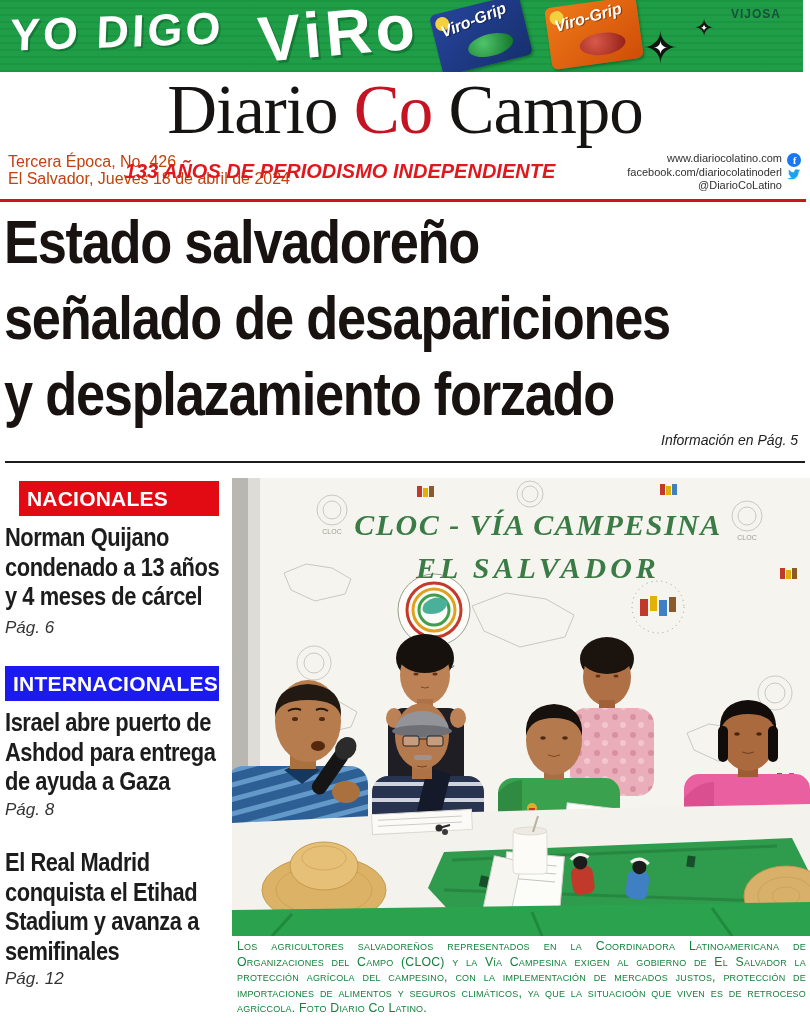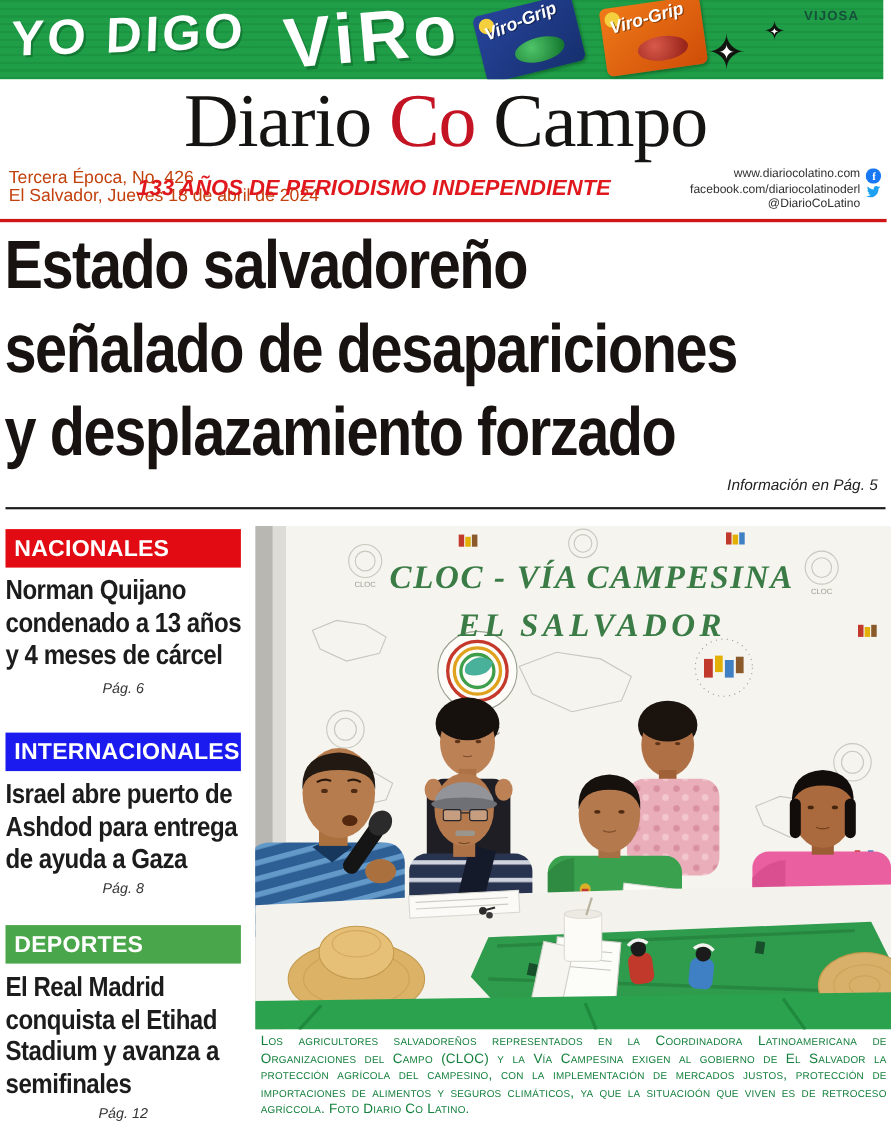--- a/index.html
+++ b/index.html
@@ -69,21 +69,21 @@
   .section{position:absolute;left:5px;width:214px;}
   .sec-0{top:481px;} .sec-1{top:666px;} .sec-2{top:841px;}
   .section-label{
     height:35px;line-height:35px;padding:0 8px;box-sizing:border-box;
     color:#fff;font-size:21px;font-weight:bold;letter-spacing:0.2px;white-space:nowrap;
   }
   .section-headline{
     margin-top:7px;width:245px;transform:scaleX(0.875);transform-origin:0 0;
     font-size:25px;line-height:29.5px;font-weight:bold;letter-spacing:-0.5px;color:#1c1c1c;
   }
-  .section-page{margin-top:3px;text-align:center;font-size:13px;font-style:italic;color:#333;}
+  .section-page{margin-top:3px;text-align:left;font-size:17px;font-style:italic;color:#333;}
   .sec-0 .section-page{margin-top:6px;}
   
   .photo{position:absolute;left:232px;top:478px;width:578px;height:336px;}
   
   .caption{
     position:absolute;left:237px;top:939px;width:569px;
     font-size:12.3px;line-height:15.6px;color:#15803d;
     font-variant:small-caps;text-align:justify;letter-spacing:0.2px;
   }
 </style>
@@ -136,31 +136,30 @@
 
 <div class="headline">
   <div>Estado salvadoreño</div>
   <div>señalado de desapariciones</div>
   <div>y desplazamiento forzado</div>
 </div>
 <div class="page-ref">Información en Pág. 5</div>
 <div class="rule-black"></div>
 
 <div class="section sec-0">
-  <div class="section-label" style="background-color: rgb(227, 11, 19);">NACIONALES</div>
+  <div class="section-label" style="background-color: rgb(227, 11, 19); margin-left: 14px;">NACIONALES</div>
   <div class="section-headline">Norman Quijano condenado a 13 años y 4 meses de cárcel</div>
   <div class="section-page">Pág. 6</div>
 </div>
 <div class="section sec-1">
   <div class="section-label" style="background-color: rgb(27, 27, 240);">INTERNACIONALES</div>
   <div class="section-headline">Israel abre puerto de Ashdod para entrega de ayuda a Gaza</div>
   <div class="section-page">Pág. 8</div>
 </div>
 <div class="section sec-2">
-  <div class="section-label" style="background-color: rgb(74, 166, 74);">DEPORTES</div>
   <div class="section-headline">El Real Madrid conquista el Etihad Stadium y avanza a semifinales</div>
   <div class="section-page">Pág. 12</div>
 </div>
 
 <div class="photo">
 <svg width="578" height="458" viewBox="0 0 578 458">
   <defs>
     <pattern id="bluestripe" width="14" height="14" patternUnits="userSpaceOnUse" patternTransform="rotate(75)">
       <rect width="14" height="14" fill="#2d5f94"></rect>
           <rect width="5" height="14" fill="#6399c9"></rect>

